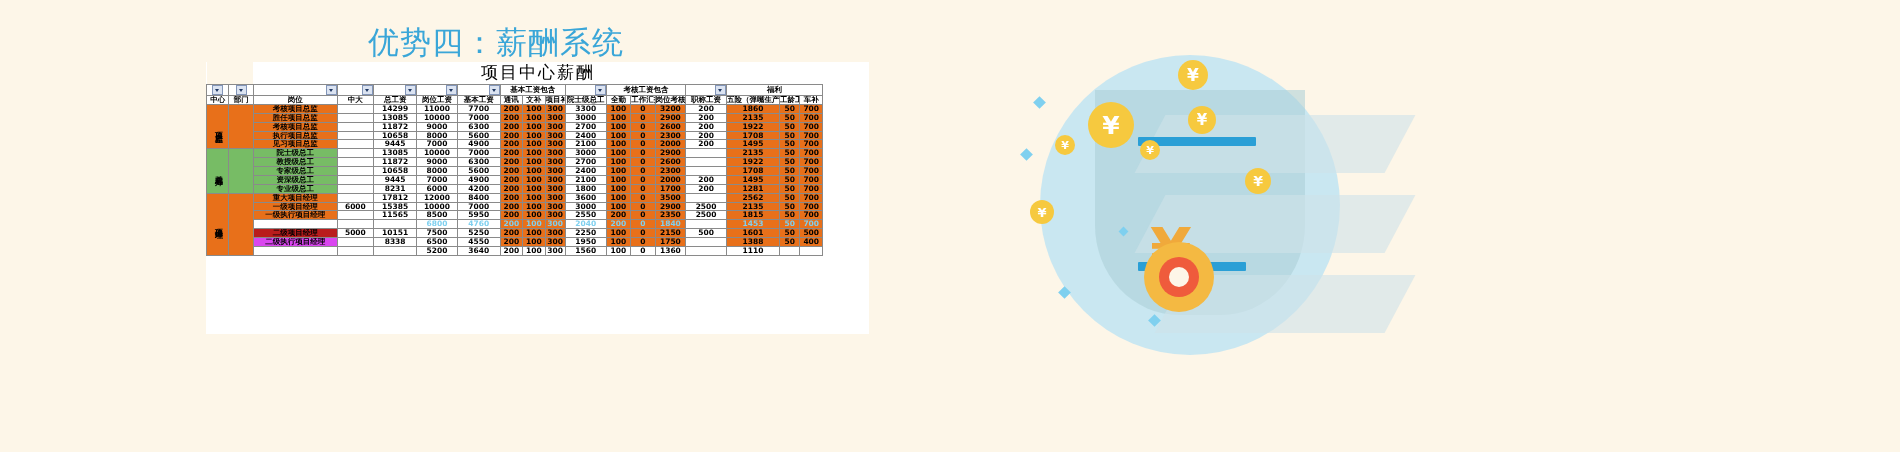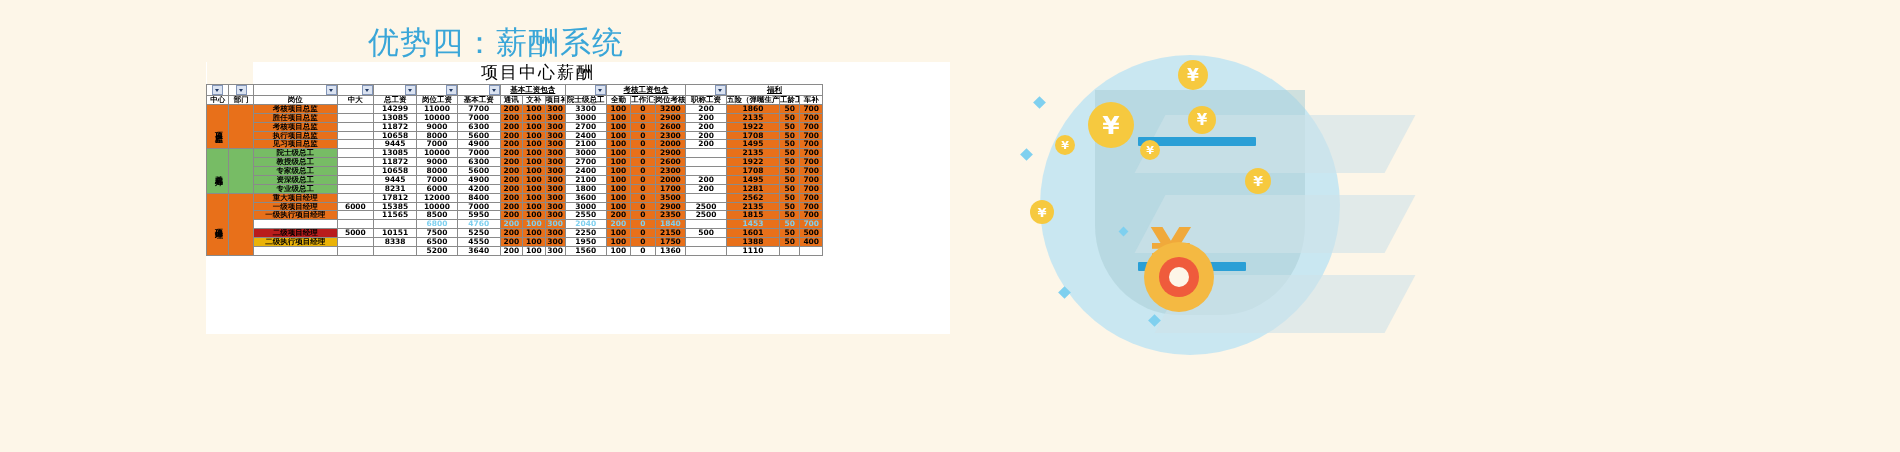--- a/index.html
+++ b/index.html
@@ -14,21 +14,21 @@
   #slide-title{
     position:absolute;left:368px;top:22px;
     font-size:31px;color:#3aa6d8;
     letter-spacing:1px;
     font-family:"DejaVu Sans","Liberation Sans",sans-serif;
     white-space:nowrap;
   }
   
   #sheet{
     position:absolute;left:206px;top:62px;
-    width:744px;height:272px;
+    width:663px;height:272px;
     background:#ffffff;
     overflow:hidden;
     font-family:"DejaVu Sans","Liberation Sans",sans-serif;
   }
   #sheet table{border-collapse:collapse;table-layout:fixed;width:617px;}
   #sheet td,#sheet th{
     border:1px solid #8a8a8a;
     font-size:7.5px;
     padding:0;
     text-align:center;
@@ -54,21 +54,21 @@
     border:1px solid #8295b8;background:#dbe3f1;
     position:relative;vertical-align:middle;
   }
   .fbtn:after{
     content:"";position:absolute;left:2px;top:3px;
     border-left:2.5px solid transparent;
     border-right:2.5px solid transparent;
     border-top:3px solid #1f3864;
   }
   .hcell{background:#ffffff;font-size:8px;margin-left:36px;}
-  .hsmall{font-size:6px;font-weight:bold;text-decoration:underline;}
+  .hsmall{font-size:6px;font-weight:bold;}
   .htiny{font-size:5.2px;font-weight:bold;}
   
   .or{background:#e8701a;color:#000;}
   .gr{background:#77bc65;color:#000;}
   .wh{background:#ffffff;color:#000;}
   .vgroup{
     writing-mode:vertical-rl;
     text-orientation:upright;
     letter-spacing:1px;
     font-size:8px;
@@ -466,21 +466,21 @@
           <td class="wh">2250</td>
           <td class="or">100</td>
           <td class="or">0</td>
           <td class="or">2150</td>
           <td class="wh">500</td>
           <td class="or">1601</td>
           <td class="or">50</td>
           <td class="or">500</td>
         </tr>
         <tr>
-          <td class="or" style="background: #eab308;">二级执行项目经理</td>
+          <td class="or" style="background: #d946ef;">二级执行项目经理</td>
           <td class="wh"></td>
           <td class="wh">8338</td>
           <td class="wh">6500</td>
           <td class="wh">4550</td>
           <td class="or">200</td>
           <td class="or">100</td>
           <td class="or">300</td>
           <td class="wh">1950</td>
           <td class="or">100</td>
           <td class="or">0</td>

